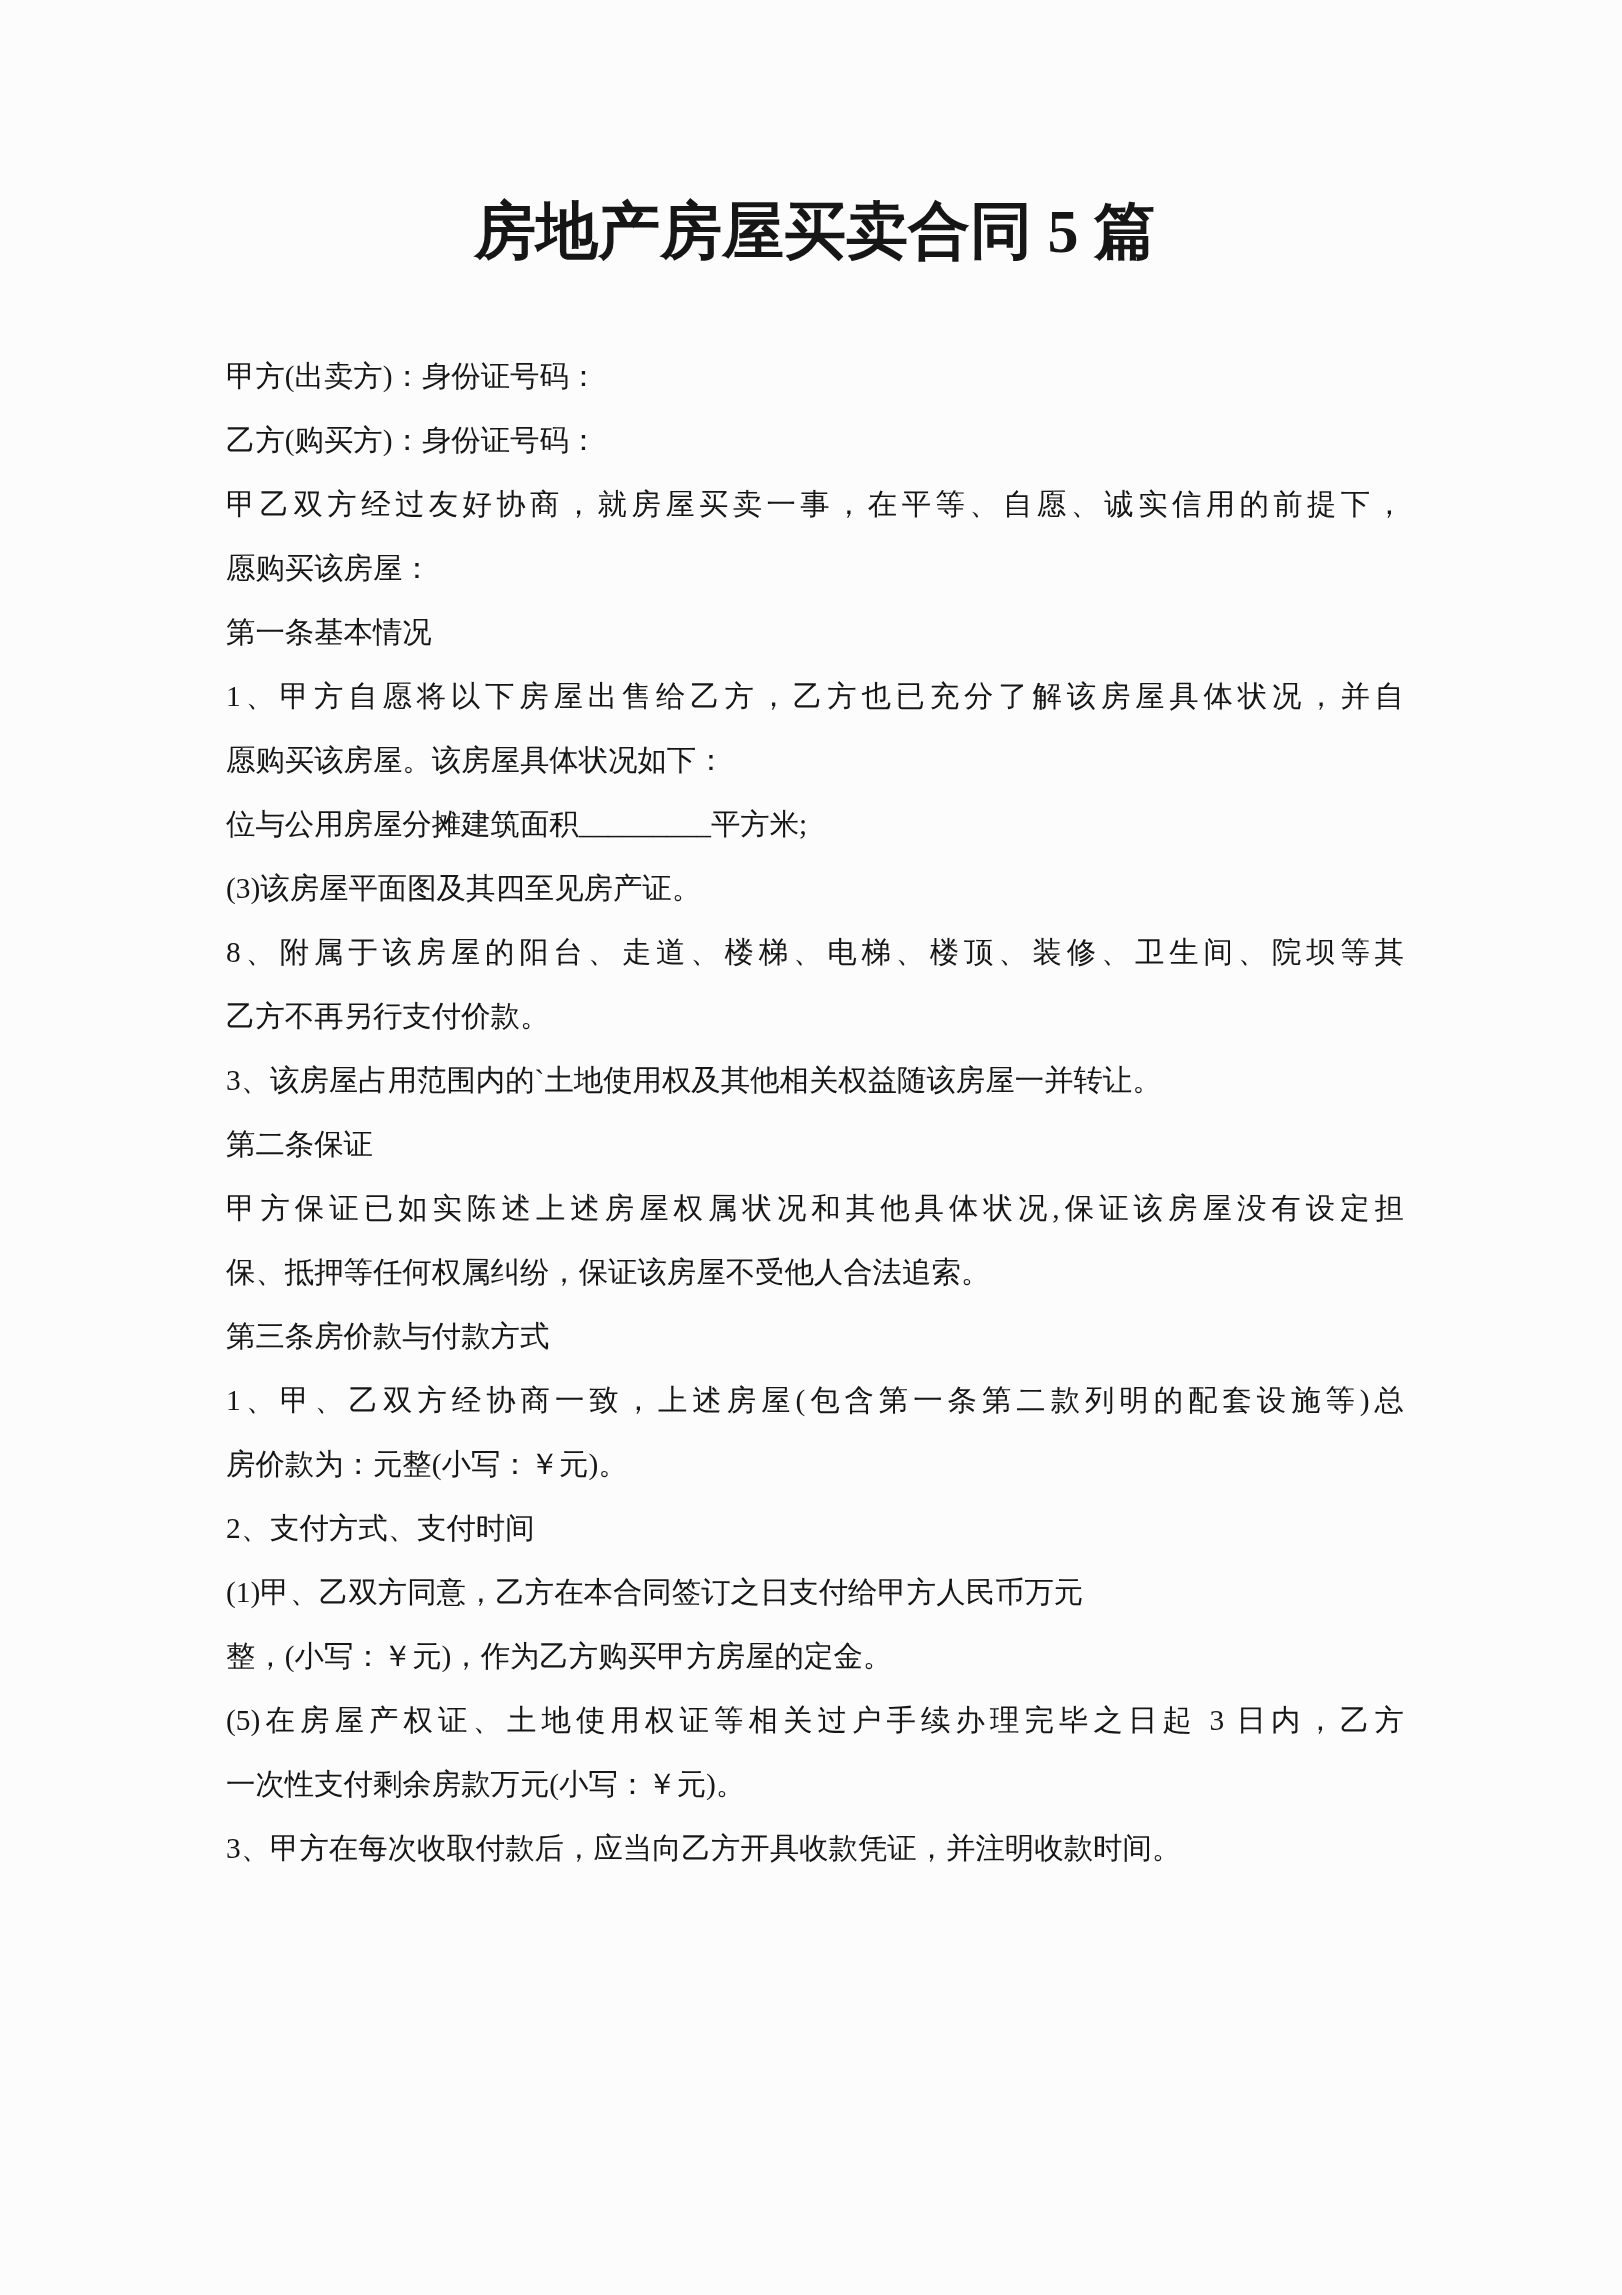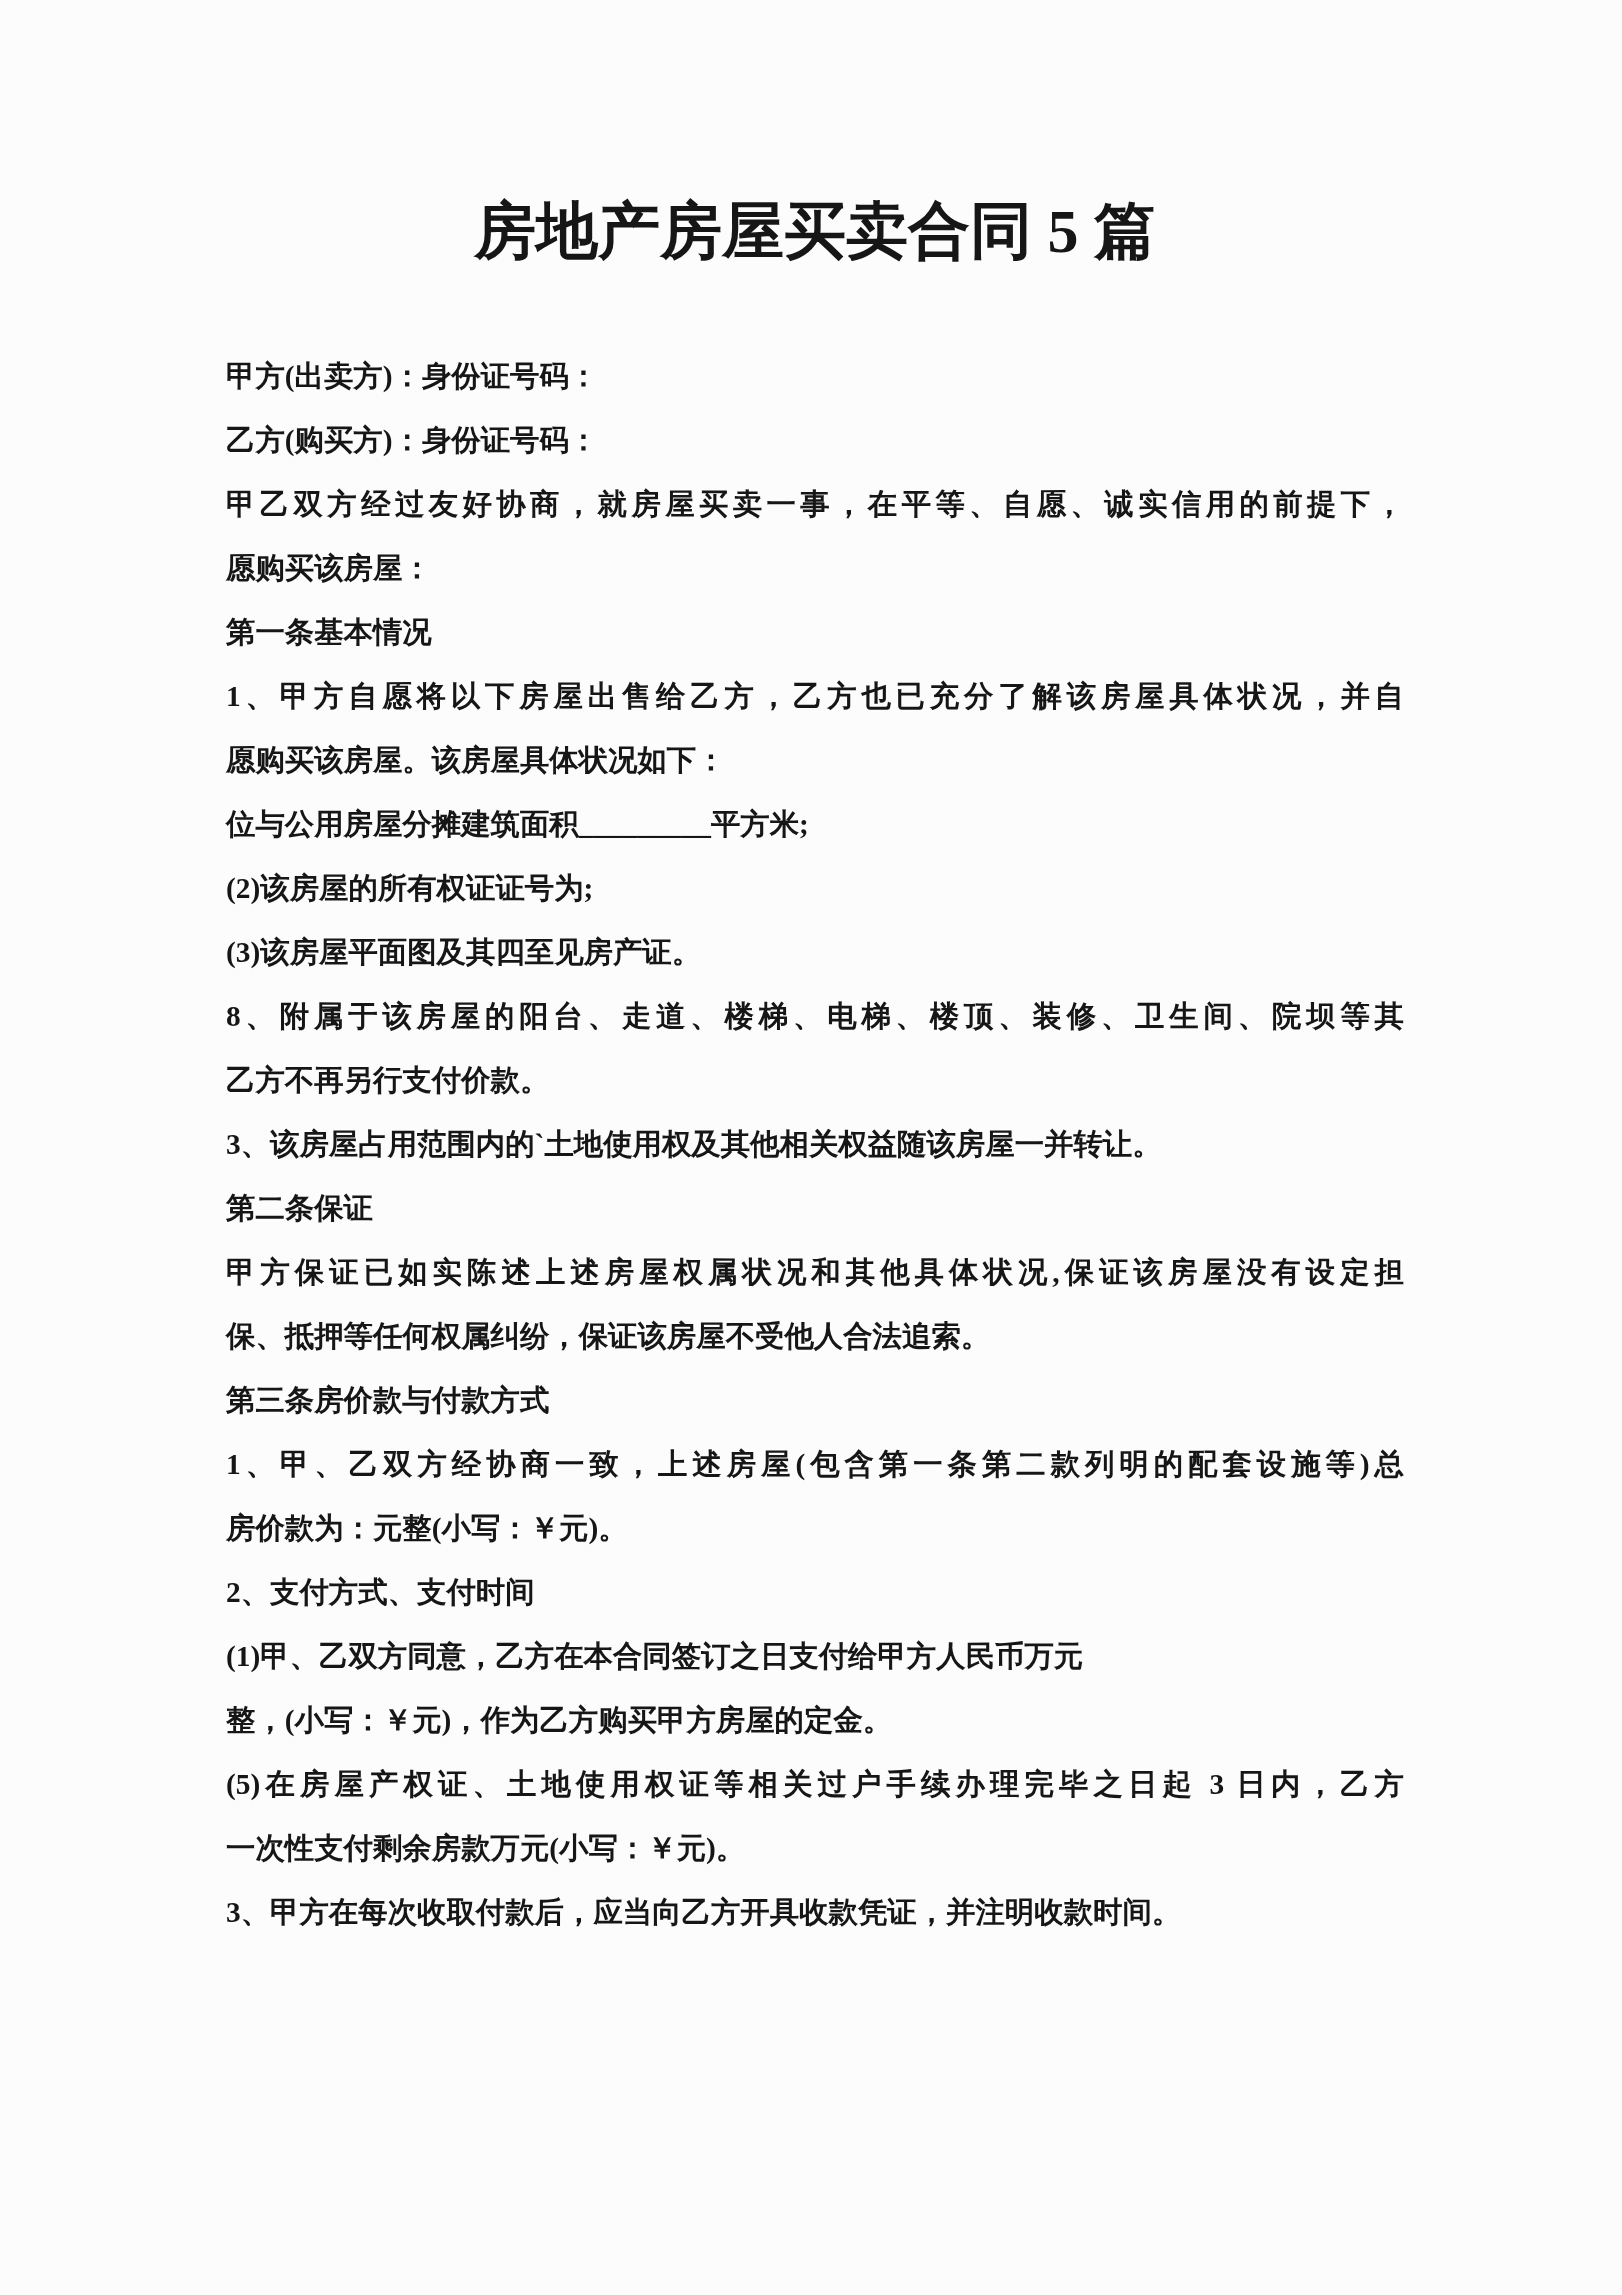--- a/index.html
+++ b/index.html
@@ -33,21 +33,20 @@
   .content {
     margin-left: 226px;
     margin-top: 77px;
     width: 1178px;
     font-size: 29.4px;
   }
   .line {
     height: 64px;
     line-height: 64px;
     white-space: nowrap;
-    font-weight: bold;
   }
   .line.just {
     white-space: normal;
     text-align: justify;
     text-align-last: justify;
     text-justify: inter-character;
     overflow: hidden;
   }
 </style>
 </head>
@@ -57,21 +56,20 @@
   <div class="title">房地产房屋买卖合同 5 篇</div>
   <div class="content">
       <div class="line">甲方(出卖方)：身份证号码：</div>
       <div class="line">乙方(购买方)：身份证号码：</div>
       <div class="line just">甲乙双方经过友好协商，就房屋买卖一事，在平等、自愿、诚实信用的前提下，</div>
       <div class="line">愿购买该房屋：</div>
       <div class="line">第一条基本情况</div>
       <div class="line just">1、甲方自愿将以下房屋出售给乙方，乙方也已充分了解该房屋具体状况，并自</div>
       <div class="line">愿购买该房屋。该房屋具体状况如下：</div>
       <div class="line">位与公用房屋分摊建筑面积_________平方米;</div>
-      <div class="line">(2)该房屋的所有权证证号为;</div>
       <div class="line">(3)该房屋平面图及其四至见房产证。</div>
       <div class="line just">8、附属于该房屋的阳台、走道、楼梯、电梯、楼顶、装修、卫生间、院坝等其</div>
       <div class="line">乙方不再另行支付价款。</div>
       <div class="line">3、该房屋占用范围内的`土地使用权及其他相关权益随该房屋一并转让。</div>
       <div class="line">第二条保证</div>
       <div class="line just">甲方保证已如实陈述上述房屋权属状况和其他具体状况,保证该房屋没有设定担</div>
       <div class="line">保、抵押等任何权属纠纷，保证该房屋不受他人合法追索。</div>
       <div class="line">第三条房价款与付款方式</div>
       <div class="line just">1、甲、乙双方经协商一致，上述房屋(包含第一条第二款列明的配套设施等)总</div>
       <div class="line">房价款为：元整(小写：￥元)。</div>

